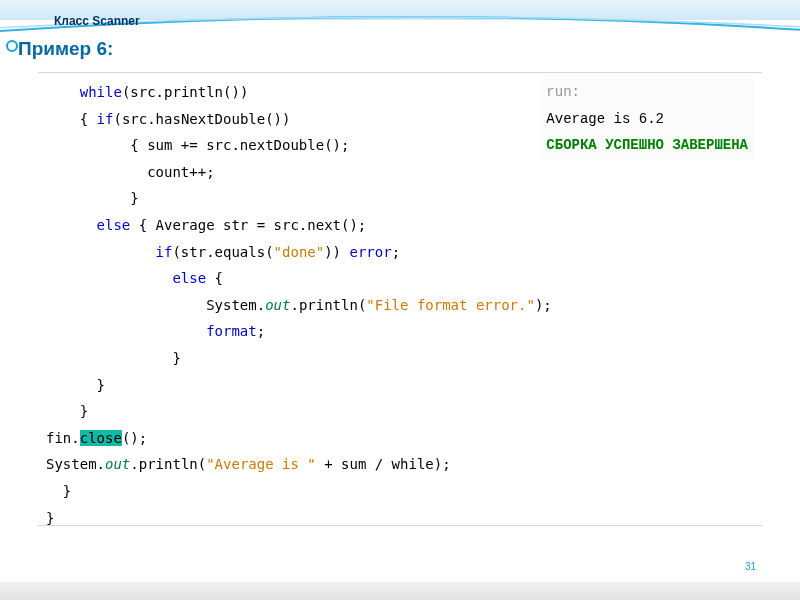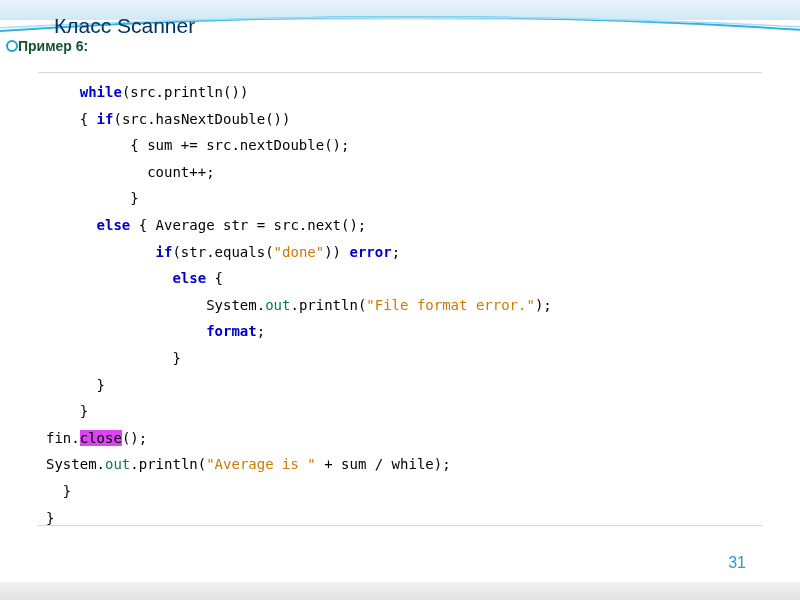--- a/index.html
+++ b/index.html
@@ -24,30 +24,30 @@
     left: -40px;
     width: 900px;
     height: 30px;
     pointer-events: none;
   }
   .heading {
     position: absolute;
     top: 14px;
     left: 54px;
     color: #003366;
-    font-weight: normal;
-    font-size: 21px;
+    font-weight: bold;
+    font-size: 12px;
   }
   .sub {
     position: absolute;
     top: 38px;
     left: 18px;
-    color: #14532d;
+    color: #0369a1;
     font-weight: bold;
-    font-size: 14px;
+    font-size: 19px;
   }
   .bullet {
     position: absolute;
     top: 40px;
     left: 6px;
     width: 8px; height: 8px;
     border: 2px solid #1fa0d8;
     border-radius: 50%;
     background: #fff;
   }
@@ -62,43 +62,43 @@
     background: #fff;
     font-family: "Courier New", monospace;
     font-size: 14px;
   }
   .codebox pre {
     margin: 0;
     padding: 6px 8px;
     line-height: 1.9;
     white-space: pre;
   }
-  .kw   { color: #0000cc; font-weight: bold; }
+  .kw   { color: #0000cc; }
   .str  { color: #cc7a00; }
-  .fld  { color: #008040; }
-  .hl   { background: #d946ef; }
+  .fld  { color: #008040; font-style: italic; }
+  .hl   { background: #14b8a6; }
   .runlbl { color: #969696; }
   .ok   { color: #008000; font-weight: bold; }
   .outbox {
     position: absolute;
     top: 6px;
     right: 8px;
     font-family: "Courier New", monospace;
     font-size: 14px;
     line-height: 1.9;
     text-align: left;
     background: #fbfbfb;
     padding: 0 6px;
   }
   .pagenum {
     position: absolute;
     bottom: 28px;
-    right: 54px;
+    right: 44px;
     color: #1fa0d8;
-    font-size: 16px;
+    font-size: 10px;
   }
   .shadow {
     position: absolute;
     left: 0; right: 0;
     bottom: 0;
     height: 18px;
     background: linear-gradient(to bottom, #f2f2f2, #e2e2e2);
   }
 </style>
 </head>
@@ -127,16 +127,21 @@
                    <span>System.</span><span class="fld">out</span><span>.println(</span><span class="str">"File format error."</span><span>);</span>
                    <span class="kw">format</span><span>;</span>
                <span>}</span>
       <span>}</span>
     <span>}</span>
 <span>fin.</span><span class="hl">close</span><span>();</span>
 <span>System.</span><span class="fld">out</span><span>.println(</span><span class="str">"Average is "</span><span> + sum / while);</span>
   <span>}</span>
 <span>}</span></pre>
 
+  <div class="outbox">
+    <div class="runlbl">run:</div>
+    <div>Average is 6.2</div>
+    <div class="ok">СБОРКА УСПЕШНО ЗАВЕРШЕНА</div>
+  </div>
 </div>
 
 <div class="pagenum">31</div>
 <div class="shadow"></div>
 
 </body></html>

